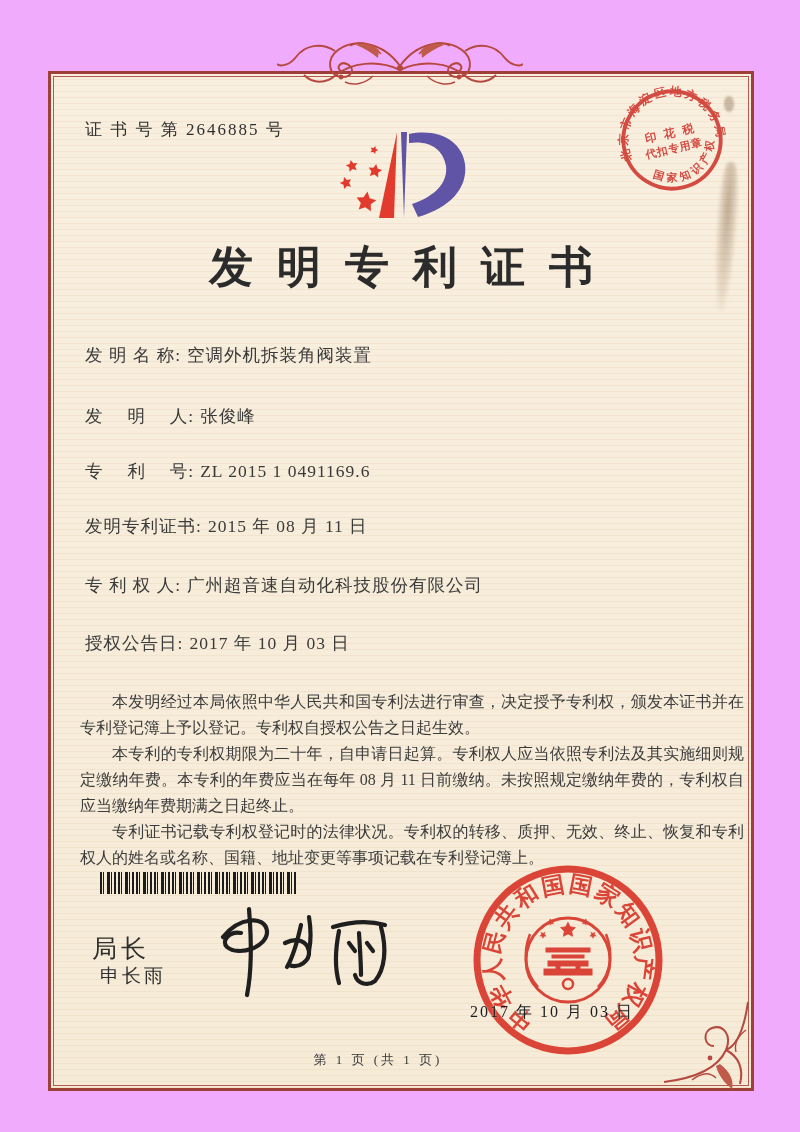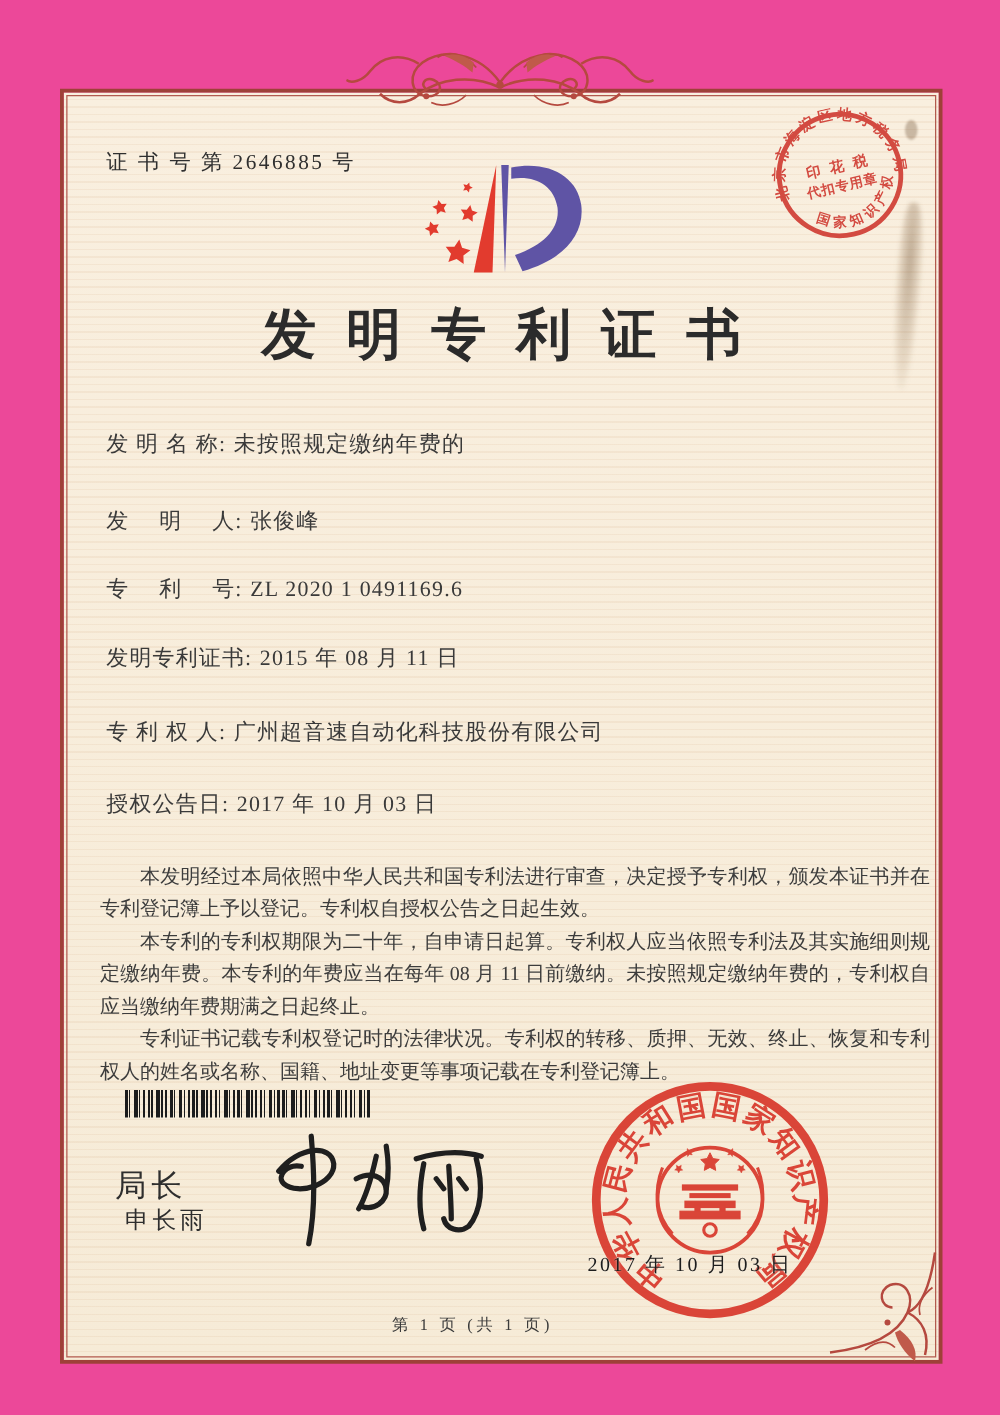--- a/index.html
+++ b/index.html
@@ -1,16 +1,16 @@
 <!DOCTYPE html>
 <html><head>
 <meta charset="utf-8">
 <style>
   html,body{margin:0;padding:0;background:#e9e7e2;}
-  .page{position:relative;width:800px;height:1132px;background:#ec4899;overflow:hidden;
+  .page{position:relative;width:800px;height:1132px;background:#f0abfc;overflow:hidden;
         font-family:"Liberation Serif","DejaVu Serif",serif;color:#3b3b3b;}
   
   .frame{position:absolute;left:48px;top:71px;width:706px;height:1020px;
          border:3px solid #9e4038;box-sizing:border-box;
          background:
            repeating-linear-gradient(0deg, rgba(202,150,104,0.11) 0 1px, rgba(255,250,240,0) 1px 6px),
            linear-gradient(#f9efdf,#f6ebd7);}
   .frame::after{content:'';position:absolute;inset:2px;border:1px solid #b25a4e;pointer-events:none;}
   .cert-no{position:absolute;left:85px;top:118px;font-size:17px;letter-spacing:2px;color:#2f2f2f;}
   .logo{position:absolute;left:300px;top:126px;width:200px;height:110px;}
@@ -93,27 +93,27 @@
       <use href="#star" transform="translate(66,76) scale(1.05) rotate(8)"></use>
     </g>
     <polygon points="97,6 94,92 79,92" fill="#e23b2e"></polygon>
     <polygon points="101,6 107,6 104,92" fill="#5f54a5"></polygon>
     <path d="M 109,8 C 140,2 162,16 165,38 C 168,62 150,82 118,91 L 112,78 C 136,70 148,56 146,40 C 143,22 128,14 109,17 Z" fill="#5f54a5"></path>
   </svg>
 
   <div class="title">发明专利证书</div>
 
   <div class="field-row r0">
-    <span class="lbl">发 明 名 称:</span><span class="val">未按照规定缴纳年费的</span>
+    <span class="lbl">发 明 名 称:</span><span class="val">空调外机拆装角阀装置</span>
   </div>
   <div class="field-row r1">
     <span class="lbl">发　 明　 人:</span><span class="val">张俊峰</span>
   </div>
   <div class="field-row r2">
-    <span class="lbl">专　 利　 号:</span><span class="val">ZL 2020 1 0491169.6</span>
+    <span class="lbl">专　 利　 号:</span><span class="val">ZL 2015 1 0491169.6</span>
   </div>
   <div class="field-row r3">
     <span class="lbl">发明专利证书:</span><span class="val">2015 年 08 月 11 日</span>
   </div>
   <div class="field-row r4">
     <span class="lbl">专 利 权 人:</span><span class="val">广州超音速自动化科技股份有限公司</span>
   </div>
   <div class="field-row r5">
     <span class="lbl">授权公告日:</span><span class="val">2017 年 10 月 03 日</span>
   </div>

